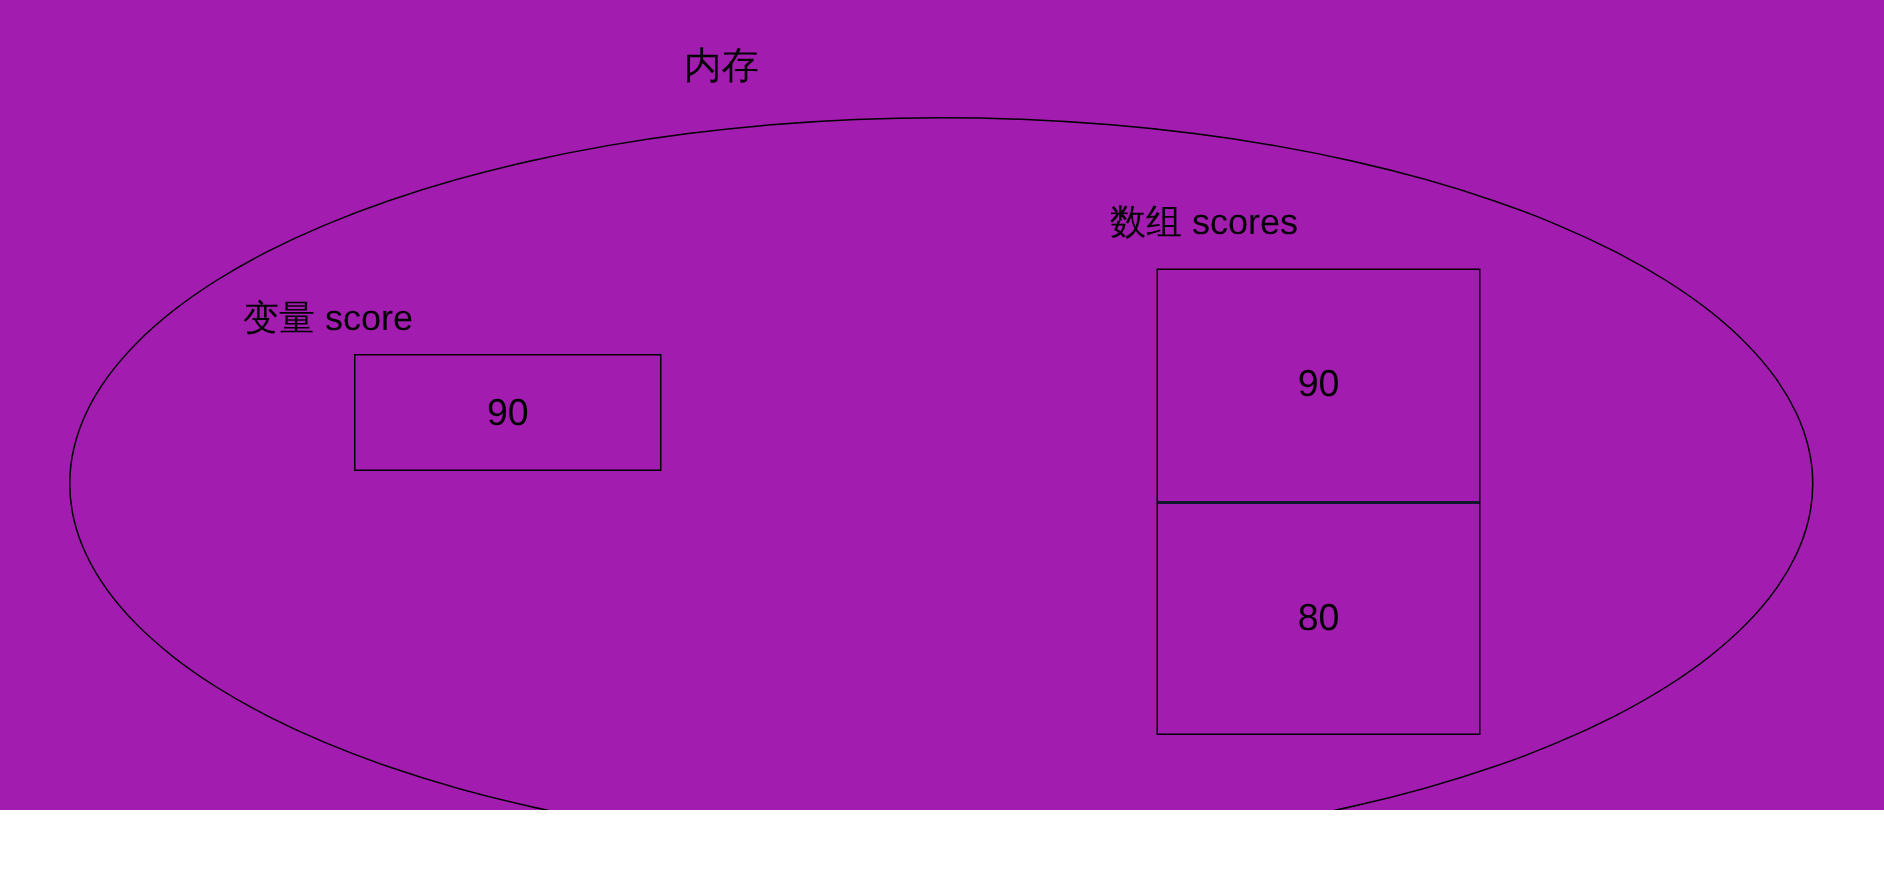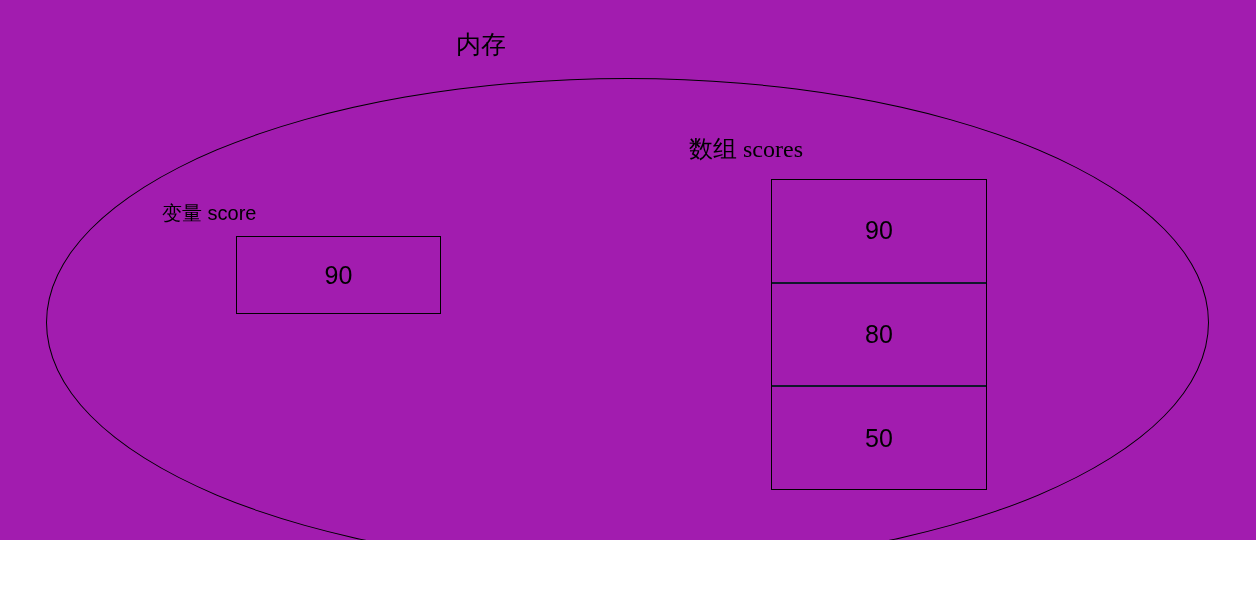--- a/index.html
+++ b/index.html
@@ -32,45 +32,44 @@
     width: 1163px;
     height: 489px;
     border: 1px solid #000000;
     border-radius: 50%;
     box-sizing: border-box;
   }
   .variable-label {
     position: absolute;
     left: 162px;
     top: 198px;
-    font-size: 20px;
+    font-size: 24px;
     line-height: 30px;
     white-space: nowrap;
   }
   .variable-box {
     position: absolute;
     left: 236px;
     top: 236px;
     width: 205px;
     height: 78px;
     border: 1px solid #000000;
     box-sizing: border-box;
     display: flex;
     align-items: center;
     justify-content: center;
     font-size: 25px;
   }
   .array-label {
     position: absolute;
-    left: 689px;
+    left: 740px;
     top: 134px;
     font-size: 24px;
     line-height: 30px;
     white-space: nowrap;
-    font-family: Liberation Serif, serif;
   }
   .array-box {
     position: absolute;
     left: 771px;
     top: 179px;
     width: 216px;
     height: 311px;
     border: 1px solid #000000;
     box-sizing: border-box;
     display: flex;
@@ -102,16 +101,15 @@
 
   <div class="variable-box">
     <span>90</span>
   </div>
 
   <div class="array-label">数组 scores</div>
 
   <div class="array-box">
     <div class="array-cell">90</div>
     <div class="array-cell">80</div>
-    <div class="array-cell">50</div>
   </div>
 
 </div>
 
 </body></html>

